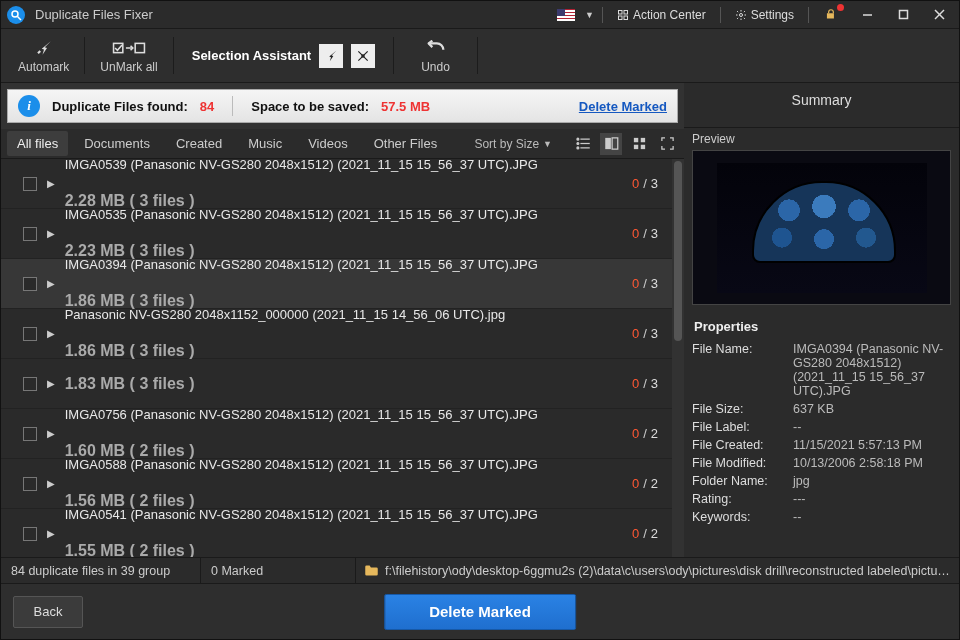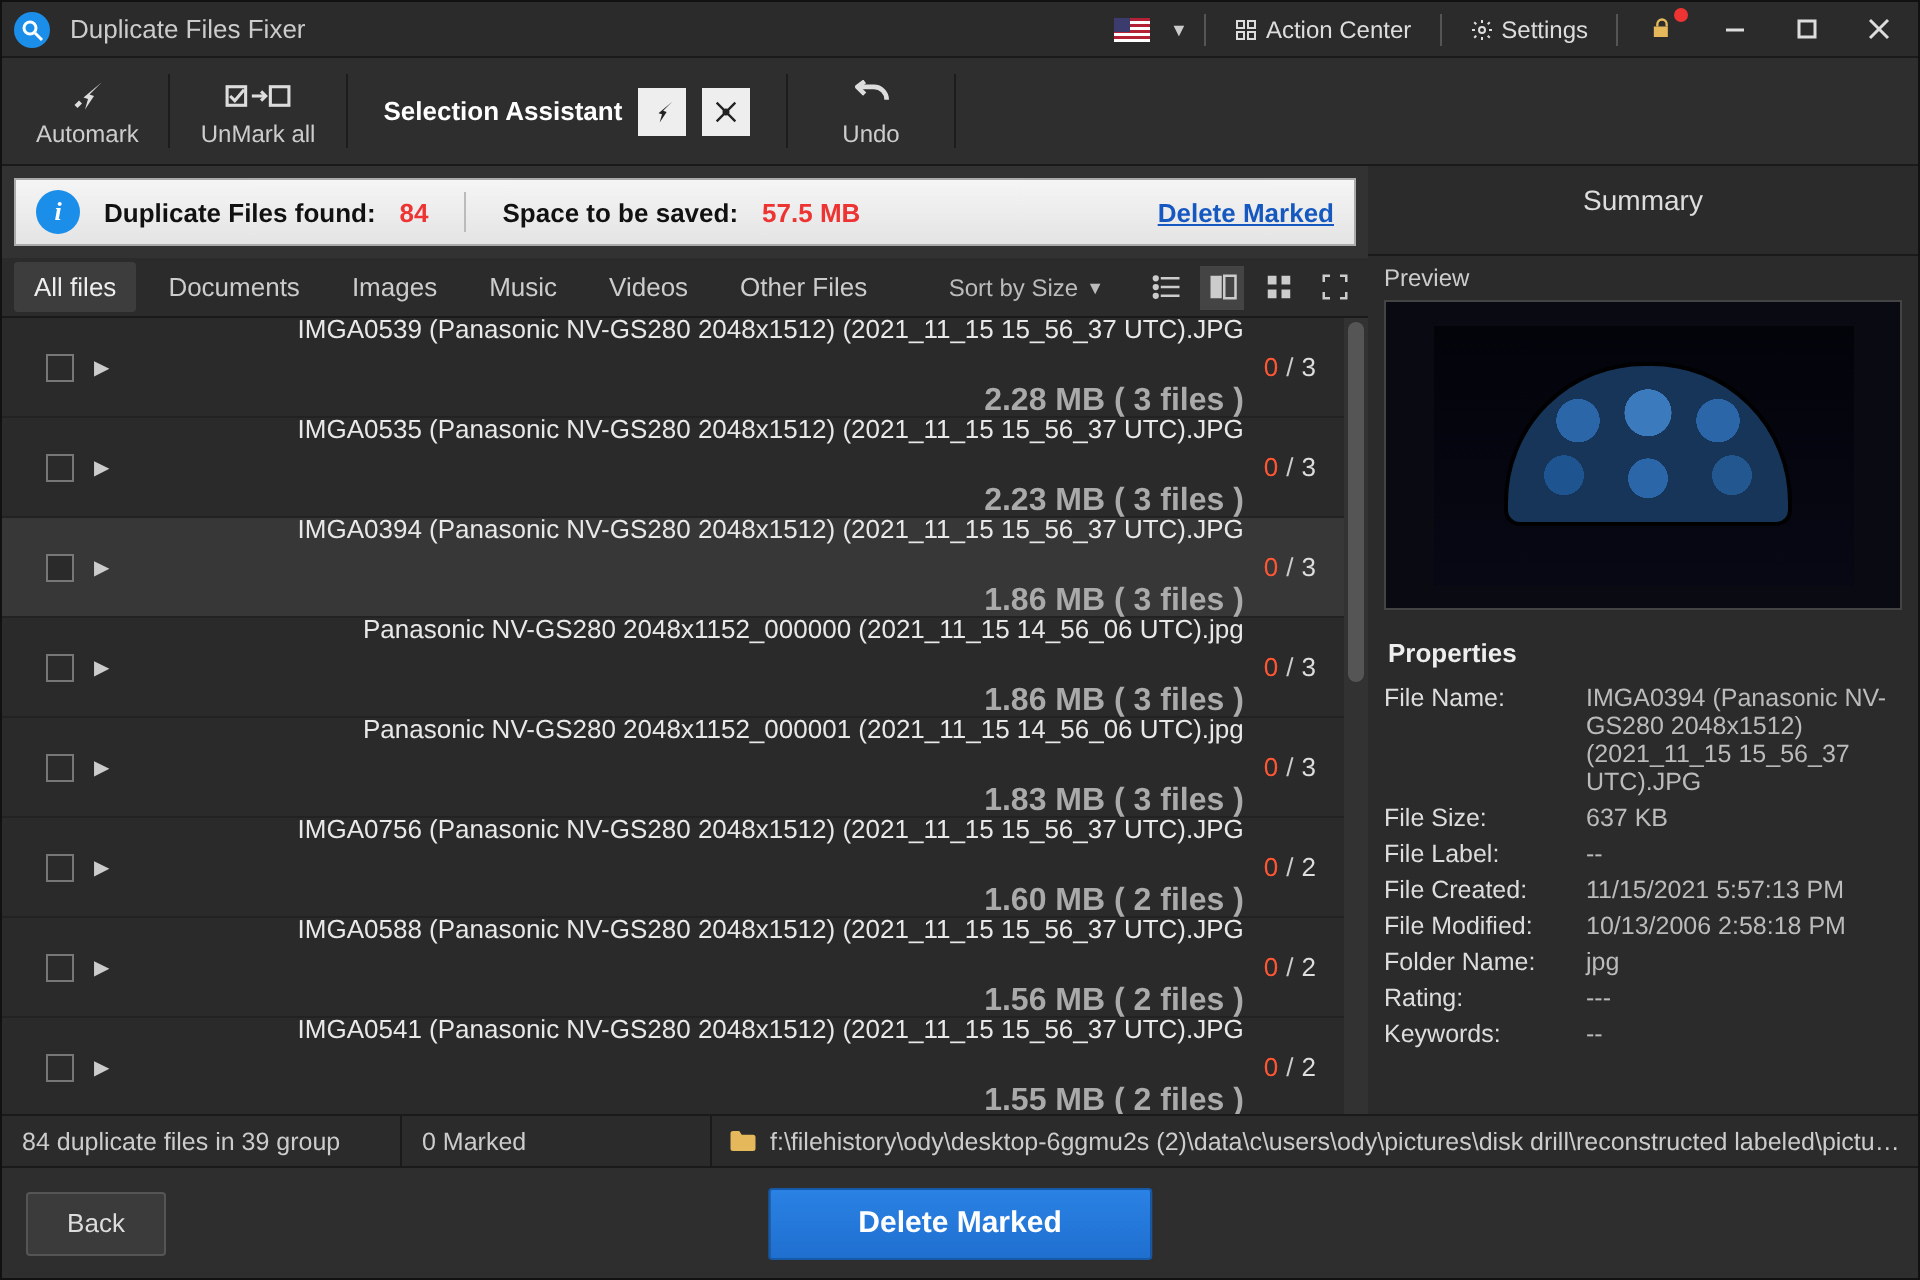--- a/index.html
+++ b/index.html
@@ -48,21 +48,21 @@
   .tabs .spacer { flex:1; }
   .sort { color:#bbb; font-size:12px; display:flex; align-items:center; gap:4px; }
   .view-icn { width:22px; height:22px; display:flex; align-items:center; justify-content:center; color:#ccc; }
 
   .list { flex:1; overflow:hidden; position:relative; background:#2a2a2a; }
   .list-inner { position:absolute; inset:0; overflow:hidden; }
   .row { height:50px; display:flex; align-items:center; padding: 0 14px 0 22px; border-bottom:1px solid #222; gap:10px; }
   .row.sel { background:#373737; }
   .row .cb { width:14px; height:14px; border:1px solid #777; background:#2a2a2a; }
   .row .arr { color:#ccc; font-size:10px; }
-  .row .txt { flex:1; display:flex; flex-direction:column; gap:20px; min-width:0;text-align:right; }
+  .row .txt { flex:1; display:flex; flex-direction:column; gap:20px; min-width:0; }
   .row .name { color:#e8e8e8; font-size:13px; white-space:nowrap; overflow:hidden; text-overflow:ellipsis;}
   .row .meta { color:#aaa; font-size:16px; font-weight:550;}
   .row .count { display:flex; align-items:baseline; gap:4px; font-size:13px; }
   .row .z { color:#ff5733; font-weight:400; }
   .row .sl { color:#ccc; }
   .row .n { color:#ddd; font-weight:400; }
   .scroll { position:absolute; top:2px; right:2px; width:8px; height:180px; background:#555; border-radius:4px; }
   .sc-track { position:absolute; top:0; right:0; width:12px; bottom:0; background:#323232; }
 
   
@@ -214,21 +214,21 @@
     <span class="bn-sep"></span>
     <span class="space-lbl" style="margin-left:0">Space to be saved:</span>
     <span class="size">57.5 MB</span>
     <span class="spacer"></span>
     <span class="del-link">Delete Marked</span>
   </div>
 
   <div class="tabs">
     <span class="tab active">All files</span>
           <span class="tab">Documents</span>
-          <span class="tab">Images</span>
+          <span class="tab">Created</span>
           <span class="tab">Music</span>
           <span class="tab">Videos</span>
           <span class="tab">Other Files</span>
     <span class="spacer"></span>
     <span class="sort">
       <span>Sort by Size</span>
       <span style="font-size:9px;">▼</span>
     </span>
     <span style="width:8px;"></span>
     <span class="view-icn">
@@ -316,21 +316,20 @@
               <div class="count">
                 <span class="z">0</span>
                 <span class="sl">/</span>
                 <span class="n">3</span>
               </div>
             </div>
             <div class="row">
               <span class="cb"></span>
               <span class="arr">▶</span>
               <div class="txt">
-                <span class="name">Panasonic NV-GS280 2048x1152_000001 (2021_11_15 14_56_06 UTC).jpg</span>
                 <span class="meta">1.83 MB  ( 3 files )</span>
               </div>
               <div class="count">
                 <span class="z">0</span>
                 <span class="sl">/</span>
                 <span class="n">3</span>
               </div>
             </div>
             <div class="row">
               <span class="cb"></span>

